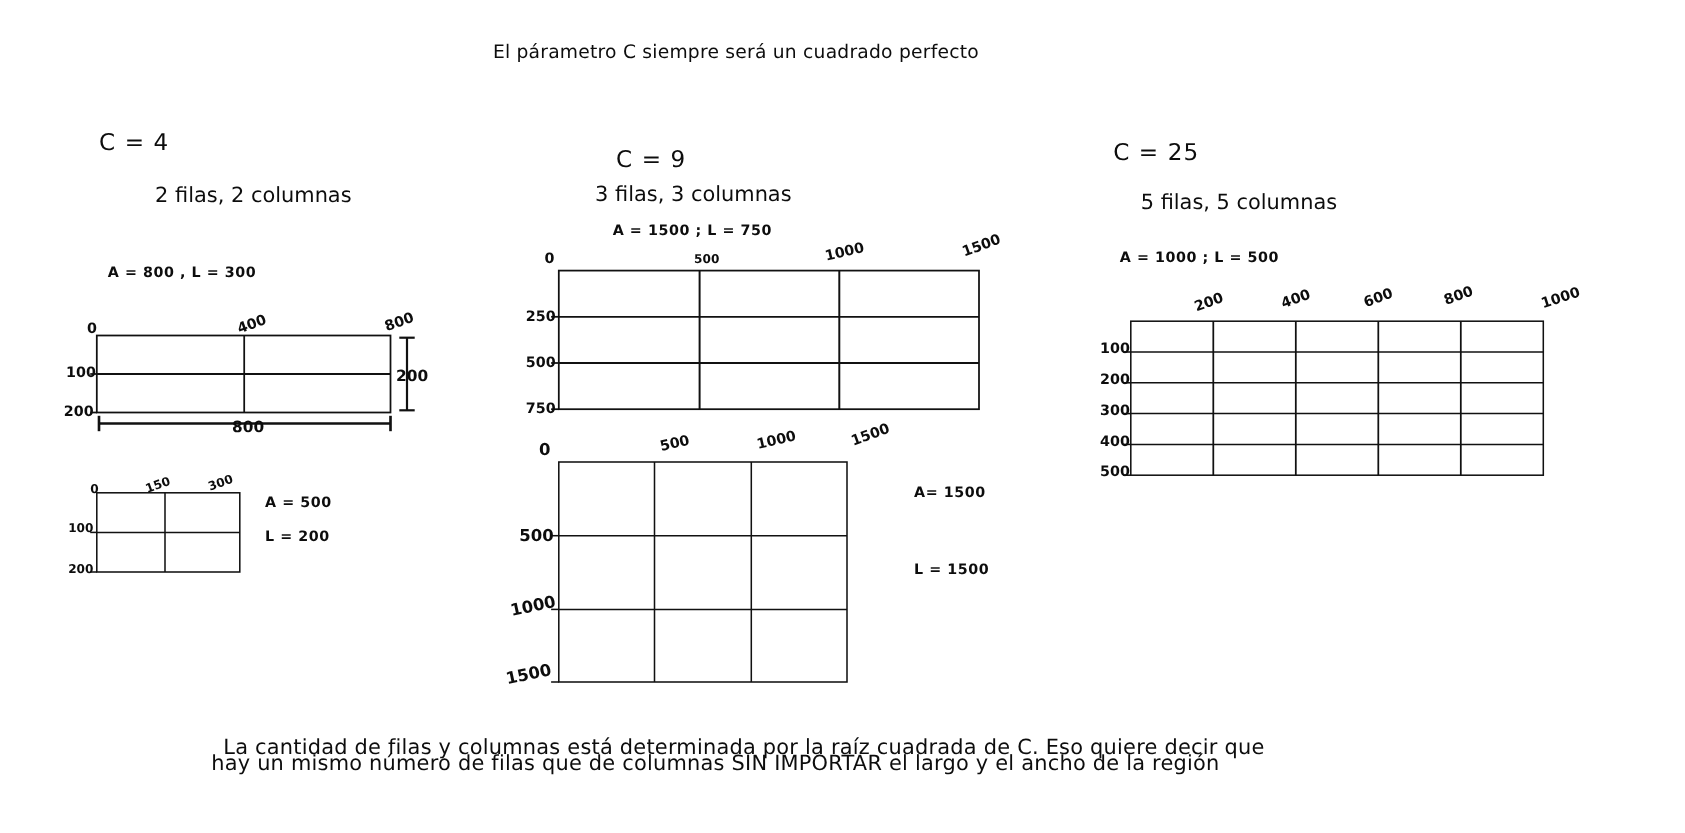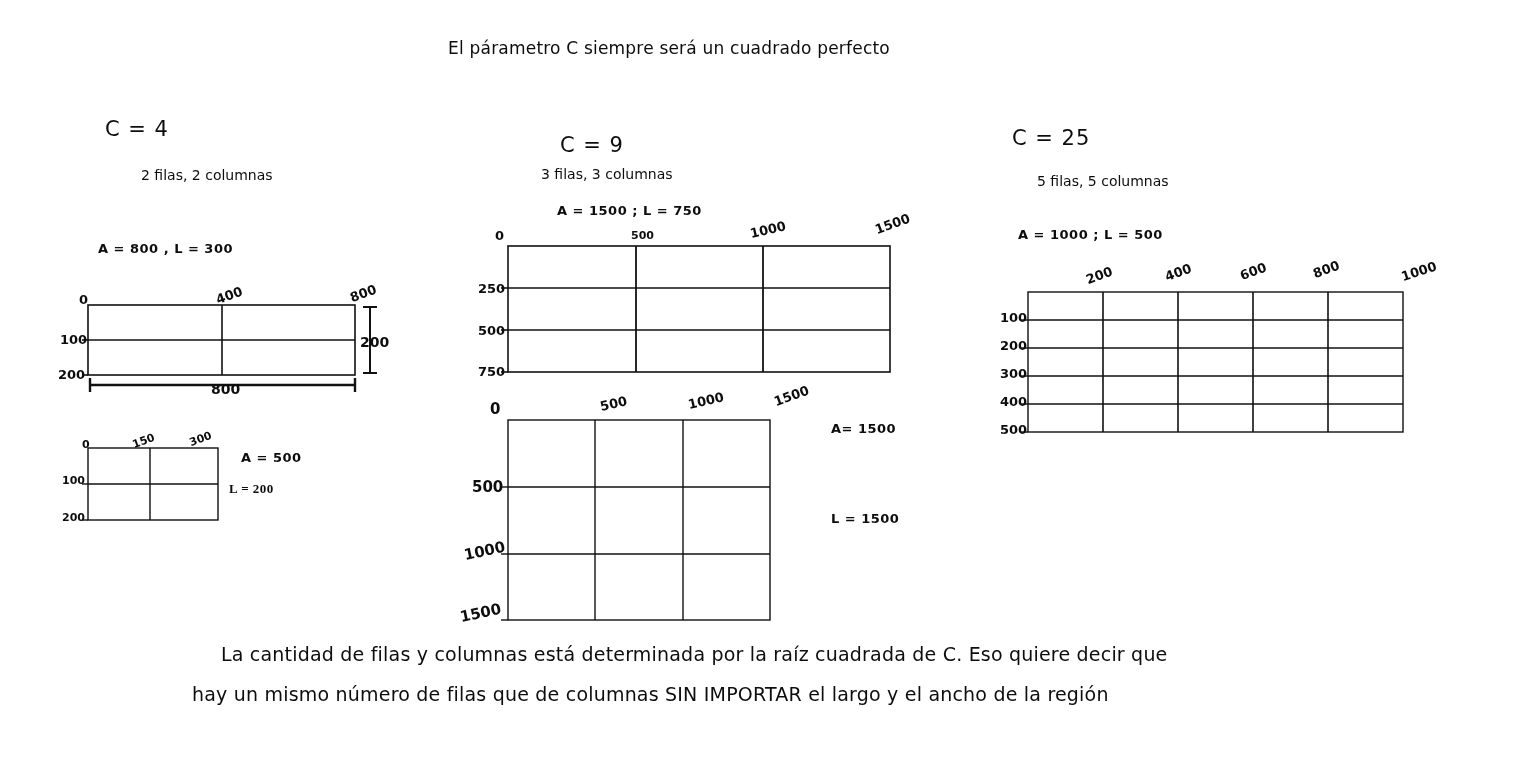--- a/index.html
+++ b/index.html
@@ -29,21 +29,21 @@
     font-size: 17px;
     letter-spacing: 0.2px;
     margin-left: 33px;
   }
   .section-title {
     font-size: 21px;
     font-weight: 500;
     letter-spacing: 1px;
   }
   .section-sub {
-    font-size: 14px;
+    font-size: 19px;
   }
   .formula {
     font-size: 13px;
     font-weight: 600;
     letter-spacing: 0.5px;
   }
   .tick {
     font-size: 13px;
     font-weight: 700;
   }
@@ -59,21 +59,21 @@
     line-height: 31px;
     letter-spacing: 0.2px;
   }
   svg { overflow: visible; }
 </style>
 </head>
 <body>
 
 <div class="abs hand" id="title">El párametro C siempre será un cuadrado perfecto</div>
 
-<div class="abs hand section-title" style="left:105px; top:117px;">C = 4</div>
+<div class="abs hand section-title" style="left:90px; top:117px;">C = 4</div>
 <div class="abs hand section-sub" style="left:141px; top:167px;">2 filas, 2 columnas</div>
 
 <div class="abs hand formula" style="left:98px; top:241px;">A = 800 ,  L = 300</div>
 
 <svg class="abs" style="left:70px; top:275px;" width="340" height="130">
 
   <rect x="18" y="30" width="267" height="70" fill="none" stroke="#111" stroke-width="1.6"></rect>
 
   <line x1="152" y1="30" x2="152" y2="100" stroke="#111" stroke-width="1.6"></line>
 
@@ -107,21 +107,21 @@
   <line x1="12" y1="95" x2="18" y2="95" stroke="#111" stroke-width="1.4"></line>
 </svg>
 
 <div class="abs hand tick-sm" style="left:82px; top:438px;">0</div>
 <div class="abs hand tick-sm rot" style="left:135px; top:438px; transform:rotate(-20deg);">150</div>
 <div class="abs hand tick-sm rot" style="left:192px; top:436px; transform:rotate(-20deg);">300</div>
 <div class="abs hand tick-sm" style="left:62px; top:474px;">100</div>
 <div class="abs hand tick-sm" style="left:62px; top:511px;">200</div>
 
 <div class="abs hand formula" style="left:241px; top:450px;">A = 500</div>
-<div class="abs hand formula" style="left:229px; top:481px;font-family:Liberation Serif, serif;">L = 200</div>
+<div class="abs hand formula" style="left:241px; top:481px;">L = 200</div>
 
 <div class="abs hand section-title" style="left:521px; top:133px;margin-left:39px;">C = 9</div>
 <div class="abs hand section-sub" style="left:541px; top:166px;">3 filas, 3 columnas</div>
 
 <div class="abs hand formula" style="left:557px; top:203px;">A = 1500 ;  L = 750</div>
 
 <svg class="abs" style="left:490px; top:230px;" width="440" height="160">
   <rect x="18" y="16" width="382" height="126" fill="none" stroke="#111" stroke-width="1.6"></rect>
   <line x1="146" y1="16" x2="146" y2="142" stroke="#111" stroke-width="1.8"></line>
   <line x1="273" y1="16" x2="273" y2="142" stroke="#111" stroke-width="1.8"></line>
@@ -154,21 +154,21 @@
 
 <div class="abs hand tick" style="left:490px; top:400px; font-size:15px;">0</div>
 <div class="abs hand tick rot" style="left:602px; top:399px; transform:rotate(-13deg);">500</div>
 <div class="abs hand tick rot" style="left:690px; top:397px; transform:rotate(-13deg);">1000</div>
 <div class="abs hand tick rot" style="left:777px; top:394px; transform:rotate(-20deg);">1500</div>
 
 <div class="abs hand tick" style="left:472px; top:478px; font-size:15px;">500</div>
 <div class="abs hand tick rot" style="left:466px; top:546px; font-size:15px; transform:rotate(-12deg);">1000</div>
 <div class="abs hand tick rot" style="left:462px; top:608px; font-size:15px; transform:rotate(-12deg);">1500</div>
 
-<div class="abs hand formula" style="left:831px; top:421px;">A= 1500</div>
+<div class="abs hand formula" style="left:831px; top:441px;">A= 1500</div>
 <div class="abs hand formula" style="left:831px; top:479px;margin-top:32px;">L = 1500</div>
 
 <div class="abs hand section-title" style="left:1012px; top:126px;">C = 25</div>
 <div class="abs hand section-sub" style="left:1037px; top:173px;">5 filas, 5 columnas</div>
 
 <div class="abs hand formula" style="left:1018px; top:227px;">A = 1000  ;  L = 500</div>
 
 <svg class="abs" style="left:1010px; top:280px;" width="420" height="170">
   <rect x="18" y="12" width="375" height="140" fill="none" stroke="#111" stroke-width="1.4"></rect>
   <line x1="93" y1="12" x2="93" y2="152" stroke="#111" stroke-width="1.6"></line>
@@ -191,14 +191,14 @@
 <div class="abs hand tick rot" style="left:1243px; top:268px; transform:rotate(-20deg);">600</div>
 <div class="abs hand tick rot" style="left:1316px; top:266px; transform:rotate(-20deg);">800</div>
 <div class="abs hand tick rot" style="left:1404px; top:269px; transform:rotate(-18deg);">1000</div>
 
 <div class="abs hand tick" style="left:1000px; top:310px;">100</div>
 <div class="abs hand tick" style="left:1000px; top:338px;">200</div>
 <div class="abs hand tick" style="left:1000px; top:366px;">300</div>
 <div class="abs hand tick" style="left:1000px; top:394px;">400</div>
 <div class="abs hand tick" style="left:1000px; top:422px;">500</div>
 
-<div class="abs hand footer" style="left:203px; top:639px;margin-left:18px;">La cantidad de filas y columnas está determinada por la raíz cuadrada de C. Eso quiere decir que</div>
+<div class="abs hand footer" style="left:203px; top:664px;">La cantidad de filas y columnas está determinada por la raíz cuadrada de C. Eso quiere decir que</div>
 <div class="abs hand footer" style="left:192px; top:679px;">hay un mismo número de filas que de columnas SIN IMPORTAR el largo y el ancho de la región</div>
 
 </body></html>

